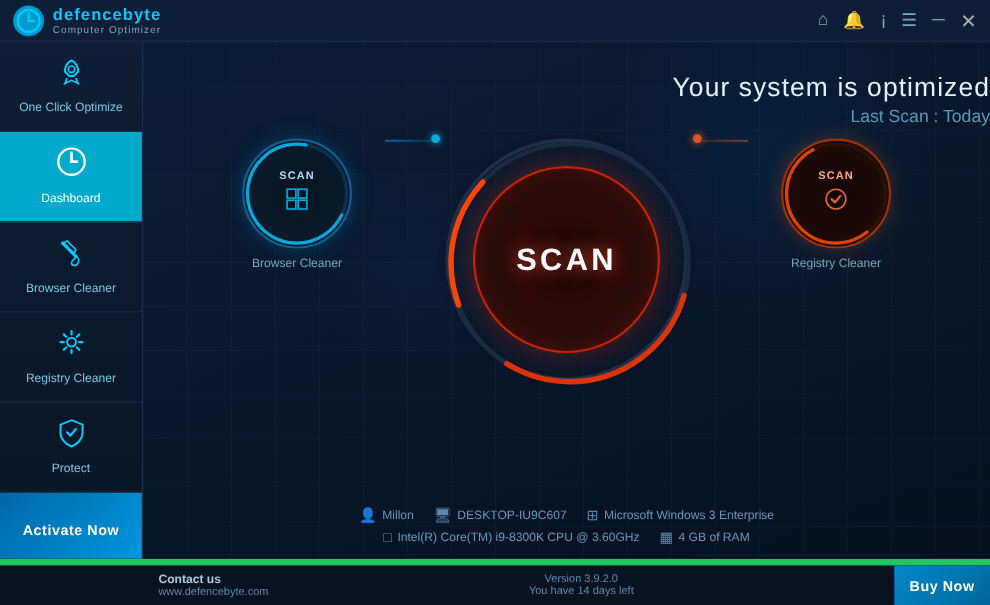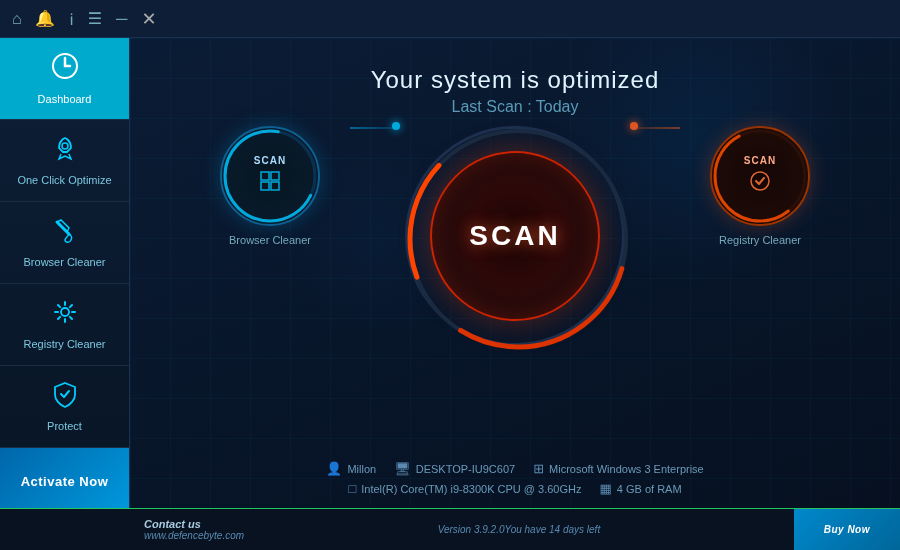--- a/index.html
+++ b/index.html
@@ -144,21 +144,21 @@
       position: absolute;
       inset: 0;
       background-image:
         linear-gradient(rgba(0,150,200,0.05) 1px, transparent 1px),
         linear-gradient(90deg, rgba(0,150,200,0.05) 1px, transparent 1px);
       background-size: 40px 40px;
       pointer-events: none;
     }
 
     .header-section {
-      text-align: center;
+      text-align: right;
       padding: 28px 0 10px;
       position: relative;
       z-index: 2;
     }
     .header-title {
       font-size: 24px;
       font-weight: 300;
       color: #e0f4ff;
       letter-spacing: 1px;
     }
@@ -324,107 +324,118 @@
     }
     .info-icon {
       font-size: 13px;
       color: #5a8ab0;
     }
 
     
     .footer {
       height: 42px;
       background: #081220;
-      border-top: 1px solid #22c55e;
+      border-top: 6px solid #22c55e;
       display: flex;
       align-items: center;
       justify-content: space-between;
       padding: 0 0 0 130px;
       flex-shrink: 0;
-      font-style: italic;
     }
     .footer-contact {
       padding-left: 14px;
       display: flex;
       flex-direction: column;
     }
     .footer-contact-title {
       font-size: 11px;
       font-weight: bold;
       color: #aacce0;
     }
     .footer-contact-url {
       font-size: 10px;
       color: #5a8ab0;
     }
     .footer-version {
       display: flex;
-      flex-direction: row;
+      flex-direction: column;
       align-items: center;
       font-size: 10px;
       color: #5a8ab0;
     }
     .footer-buy {
       background: linear-gradient(135deg, #0088cc, #006699);
       color: #fff;
-      font-size: 10px;
-      font-weight: bold;
-      padding: 0 30px;
+      font-size: 13px;
+      font-weight: bold;
+      padding: 0 14px;
       height: 100%;
       display: flex;
       align-items: center;
       cursor: pointer;
       letter-spacing: 0.5px;
     }
 
     
     .glow-dot {
       position: absolute;
       border-radius: 50%;
       background: rgba(0,150,220,0.15);
       pointer-events: none;
     }
   </style>
 </head>
 <body>
 
 <div class="titlebar">
+  <div class="titlebar-logo">
+    <div class="logo-icon">
+      <svg width="22" height="22" viewBox="0 0 22 22">
+        <circle cx="11" cy="11" r="10" fill="none" stroke="#00ccff" stroke-width="2"></circle>
+        <path d="M11 4 L11 11 L16 11" stroke="#00ccff" stroke-width="2" fill="none" stroke-linecap="round"></path>
+      </svg>
+    </div>
+    <div class="logo-text">
+      <span class="logo-name">defencebyte</span>
+      <span class="logo-sub">Computer Optimizer</span>
+    </div>
+  </div>
   <div class="titlebar-controls">
     <span class="titlebar-icon">⌂</span>
     <span class="titlebar-icon">🔔</span>
     <span class="titlebar-icon">ℹ</span>
     <span class="titlebar-icon">☰</span>
     <span class="titlebar-icon">─</span>
     <span class="titlebar-close">✕</span>
   </div>
 </div>
 
 <div class="main-layout">
 
   <div class="sidebar">
 
-    <div class="sidebar-item active">
-      <span class="sidebar-icon">
-        <svg width="30" height="30" viewBox="0 0 30 30">
-          <circle cx="15" cy="15" r="12" fill="none" stroke="#fff" stroke-width="2"></circle>
-          <path d="M15 7 L15 15 L20 15" stroke="#fff" stroke-width="2.5" fill="none" stroke-linecap="round"></path>
-        </svg>
-      </span>
-      <span class="sidebar-label">Dashboard</span>
-    </div>
-
     <div class="sidebar-item">
       <span class="sidebar-icon">
         <svg width="28" height="28" viewBox="0 0 28 28">
           <path d="M14 4 C14 4 20 6 20 14 L16 18 L12 18 L8 14 C8 6 14 4 14 4Z" fill="none" stroke="#00ccff" stroke-width="1.8"></path>
           <circle cx="14" cy="12" r="3" fill="none" stroke="#00ccff" stroke-width="1.5"></circle>
           <path d="M10 20 L8 25 L14 22 L20 25 L18 20" fill="none" stroke="#00ccff" stroke-width="1.5"></path>
         </svg>
       </span>
       <span class="sidebar-label">One Click Optimize</span>
+    </div>
+
+    <div class="sidebar-item active">
+      <span class="sidebar-icon">
+        <svg width="30" height="30" viewBox="0 0 30 30">
+          <circle cx="15" cy="15" r="12" fill="none" stroke="#fff" stroke-width="2"></circle>
+          <path d="M15 7 L15 15 L20 15" stroke="#fff" stroke-width="2.5" fill="none" stroke-linecap="round"></path>
+        </svg>
+      </span>
+      <span class="sidebar-label">Dashboard</span>
     </div>
 
     <div class="sidebar-item">
       <span class="sidebar-icon">
         <svg width="28" height="28" viewBox="0 0 28 28">
           <path d="M6 6 L18 18" stroke="#00ccff" stroke-width="3" stroke-linecap="round"></path>
           <path d="M18 18 C18 18 22 20 20 24 C18 28 14 26 14 24 C14 22 16 22 18 18Z" fill="none" stroke="#00ccff" stroke-width="1.5"></path>
           <path d="M6 6 L10 4 L18 12 L16 16" fill="none" stroke="#00ccff" stroke-width="1.5"></path>
         </svg>
       </span>

